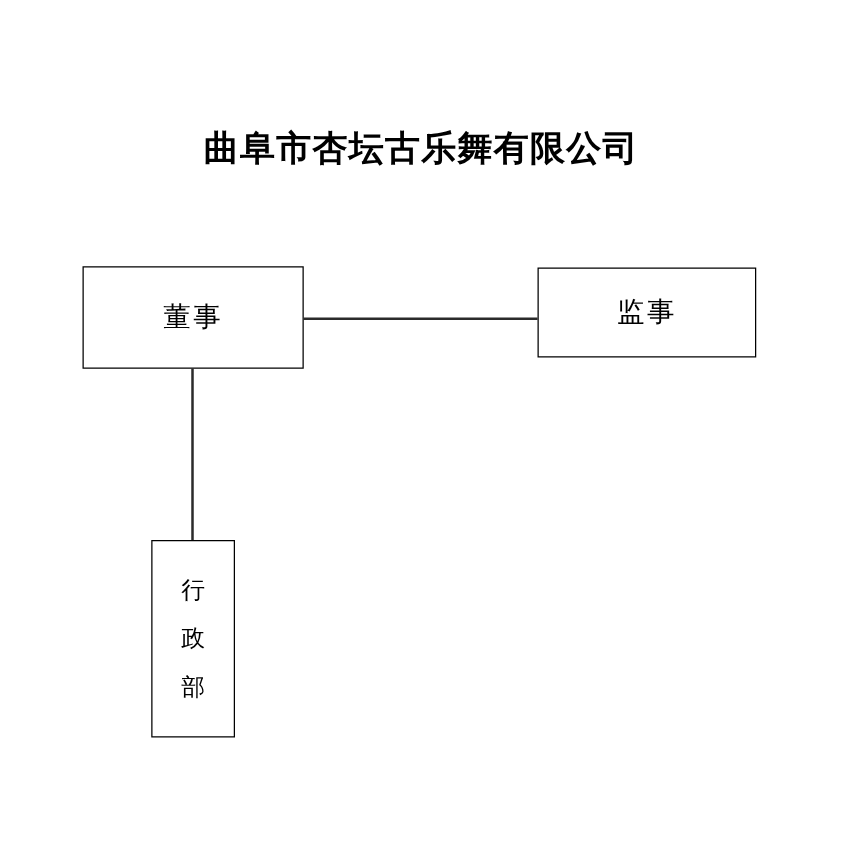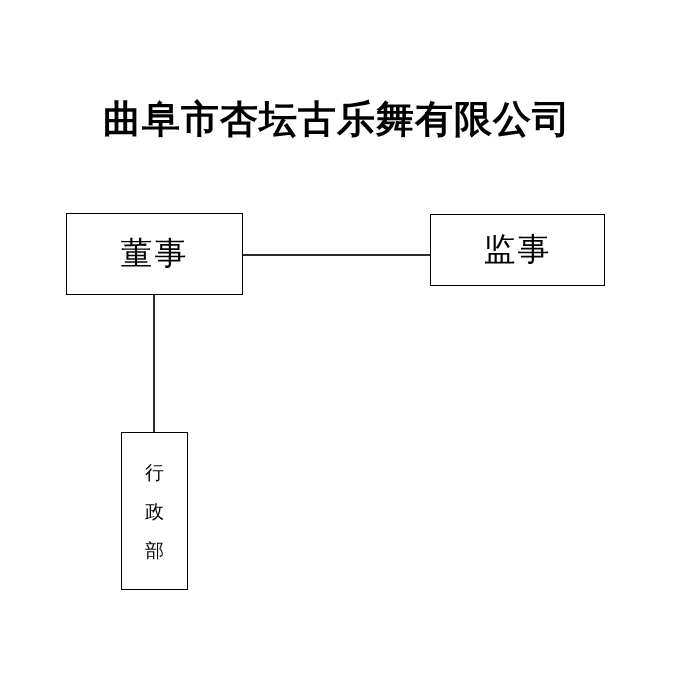--- a/index.html
+++ b/index.html
@@ -23,21 +23,21 @@
   }
 
   
   .chart-title {
     position: absolute;
     left: 0;
     top: 100px;
     width: 674px;
     text-align: center;
     font-family: "DejaVu Serif", "Liberation Serif", serif;
-    font-size: 38px;
+    font-size: 28px;
     font-weight: bold;
     letter-spacing: 1px;
     color: #000000;
     line-height: 38px;
     white-space: nowrap;
   }
 
   
   .node-box {
     position: absolute;
@@ -47,21 +47,21 @@
     color: #000000;
     font-family: "DejaVu Serif", "Liberation Serif", serif;
     font-weight: normal;
   }
 
   
   .node-horizontal {
     display: flex;
     align-items: center;
     justify-content: center;
-    font-size: 32px;
+    font-size: 22px;
     letter-spacing: 2px;
   }
 
   
   .node-vertical {
     display: flex;
     flex-direction: column;
     align-items: center;
     justify-content: center;
     font-size: 19px;

